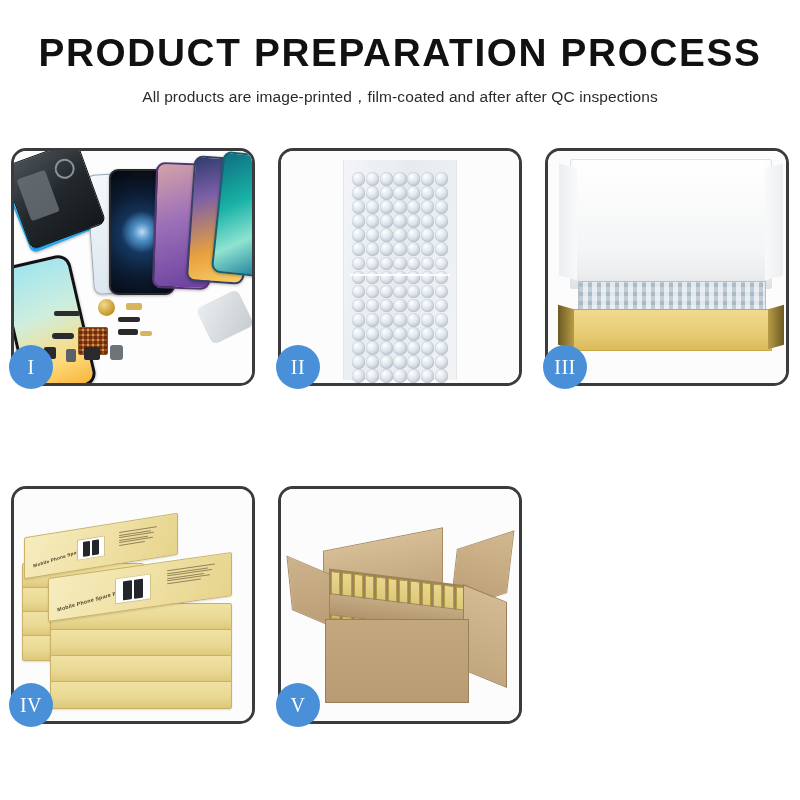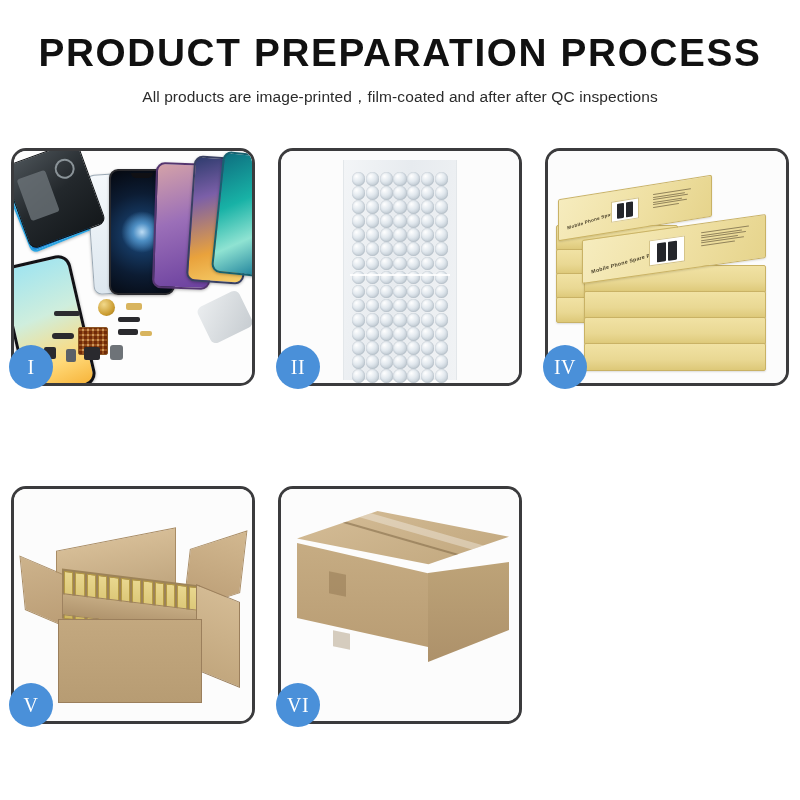--- a/index.html
+++ b/index.html
@@ -479,20 +479,28 @@
               <div class="bub"></div>
               <div class="bub"></div>
               <div class="bub"></div>
           </div>
           <div class="pouch-seam"></div>
         </div>
       </div>
       <div class="badge">II</div>
     </div>
 
+    <div class="panel">
+      <div class="panel-inner">
+        <div class="b3-lid"></div>
+        <div class="b3-fill"></div>
+        <div class="b3-body"></div>
+      </div>
+      <div class="badge">III</div>
+    </div>
 
     <div class="panel">
       <div class="panel-inner">
         <div class="stack">
 
           <div class="sbox" style="left:0px;top:56px;width:120px;height:24px;"></div>
           <div class="sbox" style="left:0px;top:80px;width:120px;height:24px;"></div>
           <div class="sbox" style="left:0px;top:104px;width:120px;height:24px;"></div>
           <div class="sbox" style="left:0px;top:128px;width:120px;height:24px;"></div>
 
@@ -558,33 +566,15 @@
               <i></i>
           </div>
           <div class="c5-flap-front"></div>
           <div class="c5-side"></div>
           <div class="c5-body"></div>
         </div>
       </div>
       <div class="badge">V</div>
     </div>
 
-    <div class="panel">
-      <div class="panel-inner">
-        <div class="c6">
-          <div class="c6-left"></div>
-          <div class="c6-right"></div>
-          <div class="c6-top"></div>
-          <div class="c6-seam">
-              <i></i>
-            </div>
-          <div class="c6-tape">
-              <i></i>
-            </div>
-          <div class="c6-tab"></div>
-          <div class="c6-tab2"></div>
-        </div>
-      </div>
-      <div class="badge">VI</div>
-    </div>
 
   </div>
 </div>
 
 </body></html>

